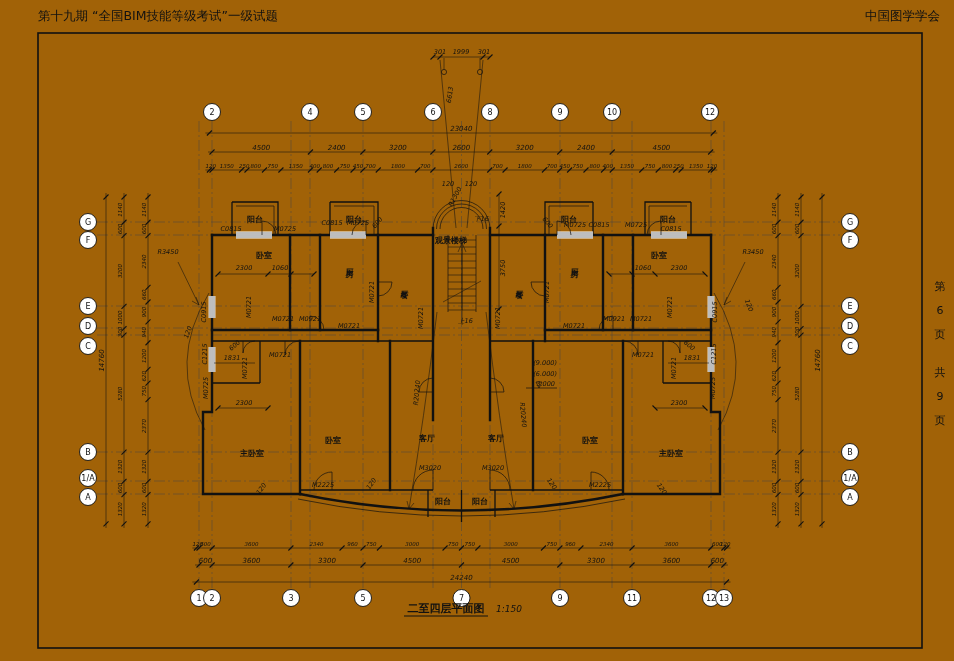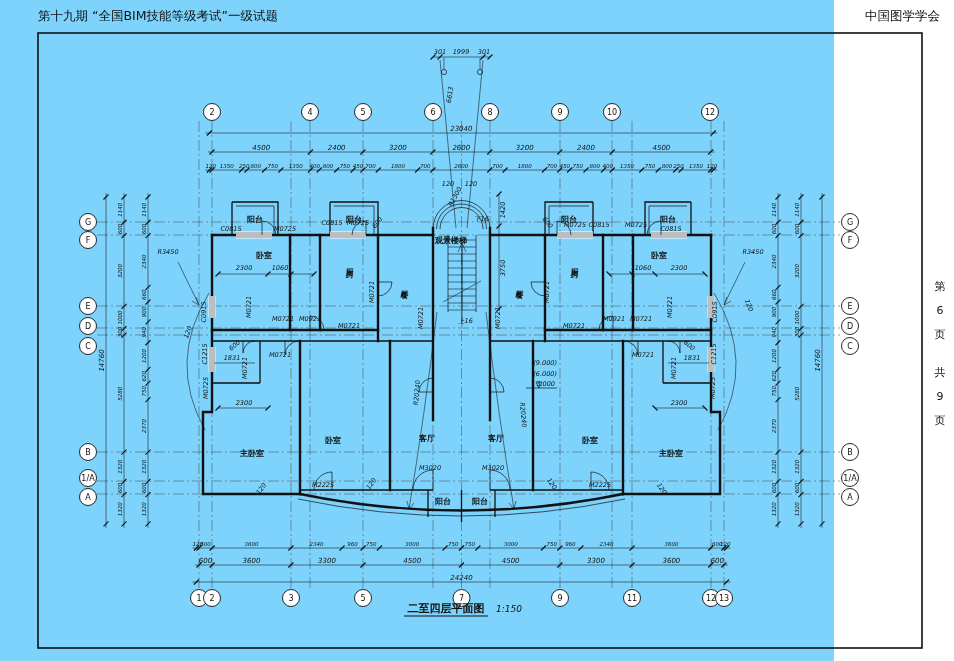--- a/index.html
+++ b/index.html
@@ -1,16 +1,16 @@
 <!DOCTYPE html>
 <html><head>
 <meta charset="utf-8">
 <style>
   html,body{margin:0;padding:0;background:#fff;}
-  #sheet{width:834px;height:661px;position:relative;background:#7dd3fc;}
+  #sheet{width:954px;height:661px;position:relative;background:#a16207;}
   svg text{fill:#111;font-family:"DejaVu Sans",sans-serif;}
   .hdr{font-size:12.5px;font-family:"DejaVu Sans",sans-serif;}
   .pg{font-size:11px;}
   .cap{font-size:11px;font-weight:bold;}
   .caps{font-size:9px;font-style:italic;}
   .room{font-size:8px;font-weight:bold;}
   .tag{font-size:6.5px;font-style:italic;}
   .dimtxt{font-style:italic;}
   .bub{fill:#fff;stroke:#111;stroke-width:.9;}
   .bubtxt{font-size:8px;}

